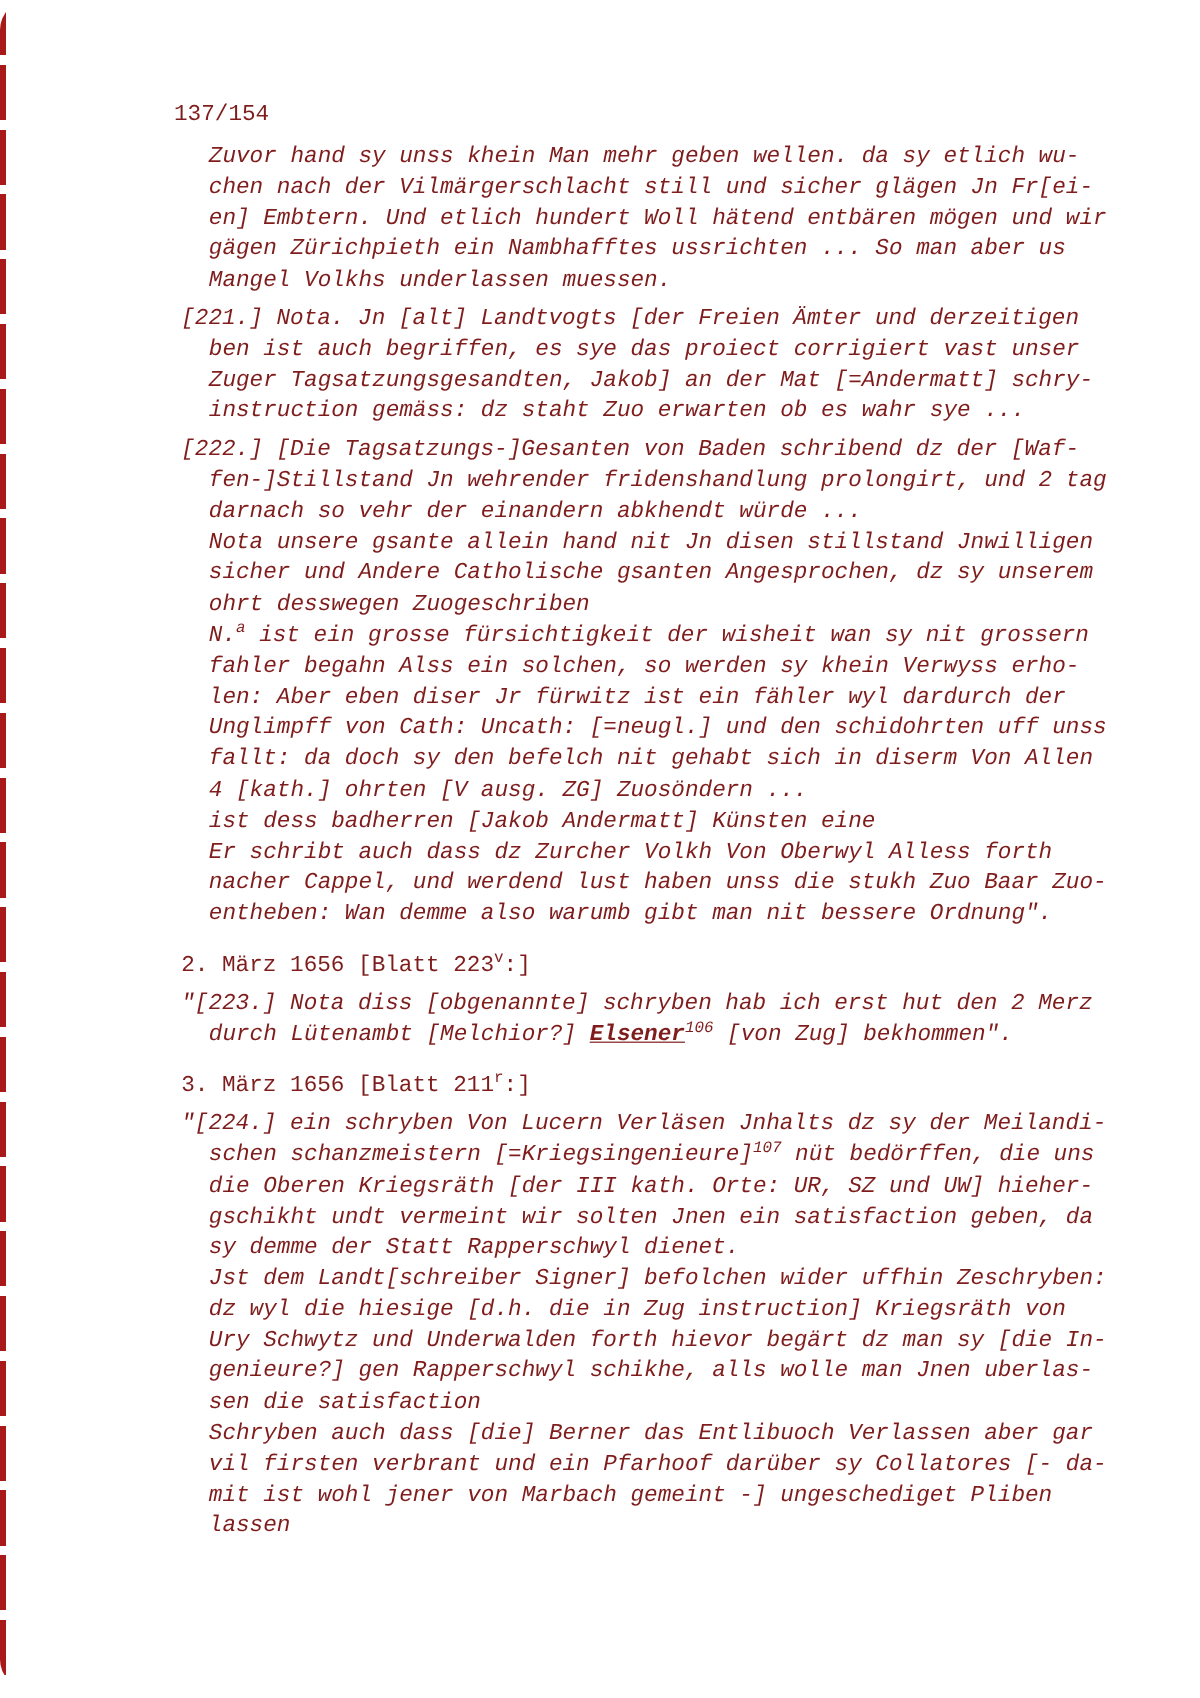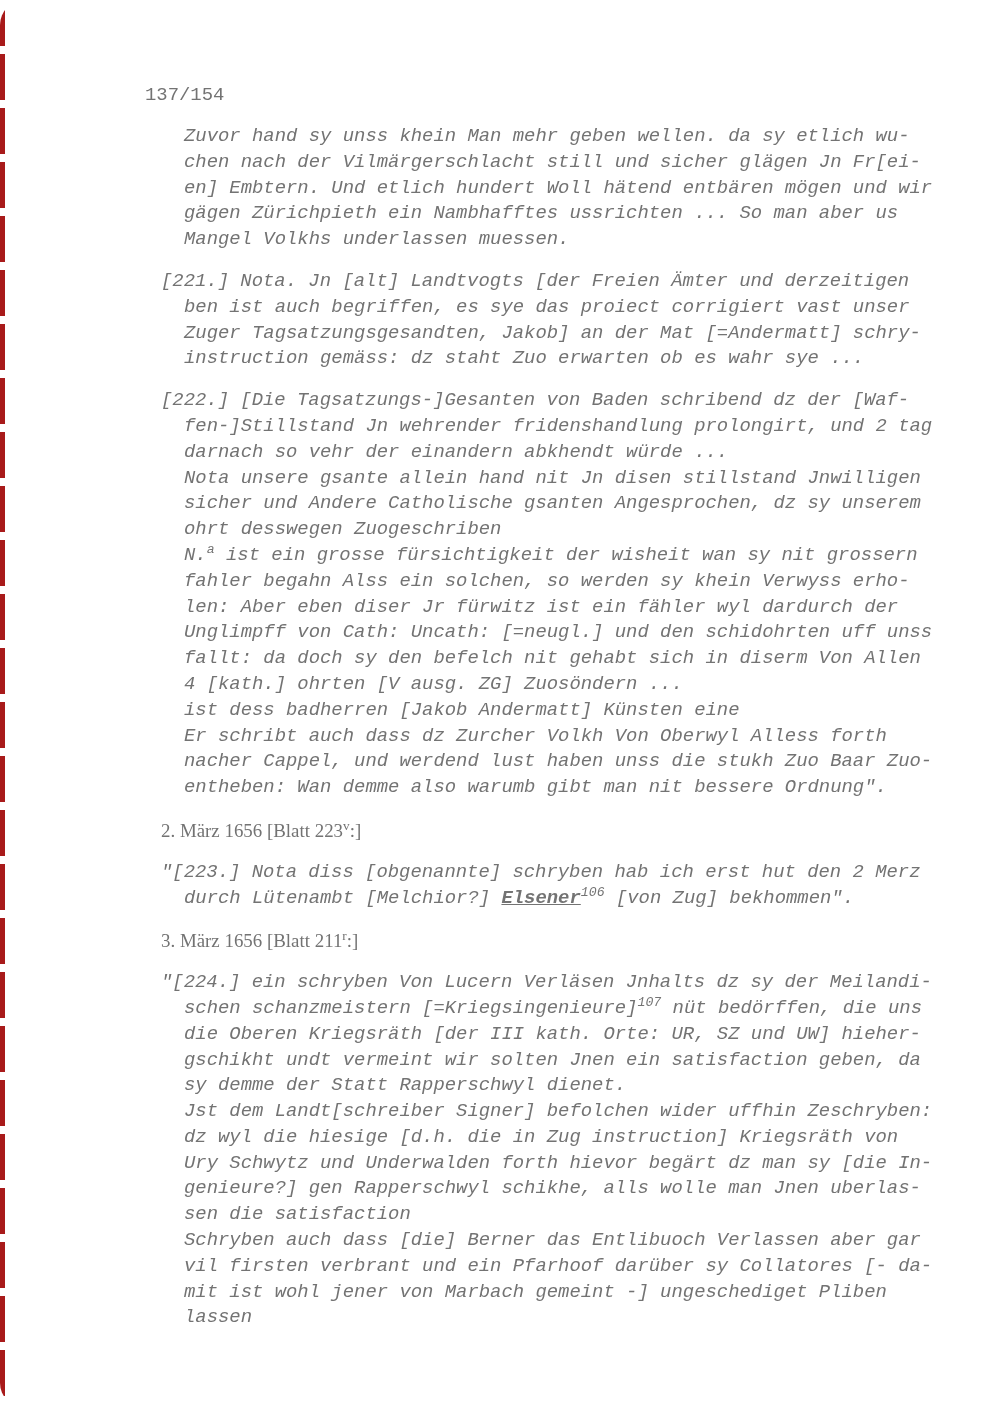--- a/index.html
+++ b/index.html
@@ -3,21 +3,21 @@
 <meta charset="utf-8">
 <style>
   html, body { margin: 0; padding: 0; background: #ffffff; }
   .page {
     position: relative;
     width: 1000px;
     height: 1408px;
     background: #ffffff;
     overflow: hidden;
     font-family: "Liberation Mono", "DejaVu Sans Mono", monospace;
-    color: #737373;
+    color: #7f1d1d;
     border-radius: 25px;
   }
   .edge-marker {
     position: absolute;
     left: 0; top: 0;
     width: 5px; height: 100%;
     background: repeating-linear-gradient(to bottom, #a81a1a 0px, #a81a1a 46px, #ffffff 46px, #ffffff 54px);
   }
   .content {
     position: absolute;
@@ -25,29 +25,29 @@
     top: 82px;
     width: 820px;
   }
   .pagenum {
     font-size: 18.9px;
     line-height: 26px;
     font-style: normal;
     margin-bottom: 10px;
     white-space: pre;
   }
-  .block { margin: 16px; }
+  .block { margin: 6px; }
   .block.heading { margin-top: 17px; }
   .line {
     font-size: 18.9px;
     line-height: 25.8px;
     font-style: italic;
     white-space: pre;
   }
-  .block.heading .line { font-style: normal; font-family: Liberation Serif, serif; }
+  .block.heading .line { font-style: normal; }
   .line.indent { padding-left: 23px; }
   .bold { font-weight: bold; text-decoration: underline; }
   sup {
     font-size: 0.7em;
     line-height: 0;
     vertical-align: super;
   }
 </style>
 </head>
 <body>

